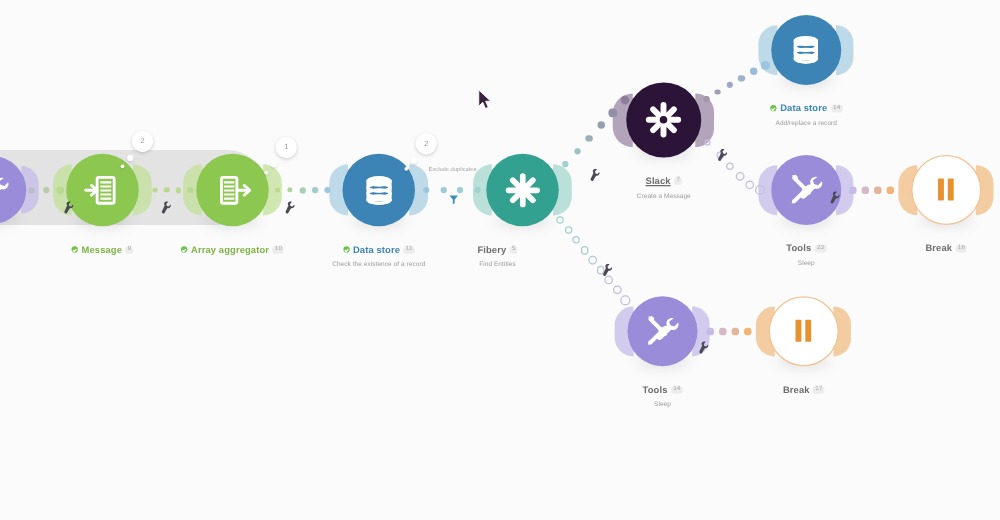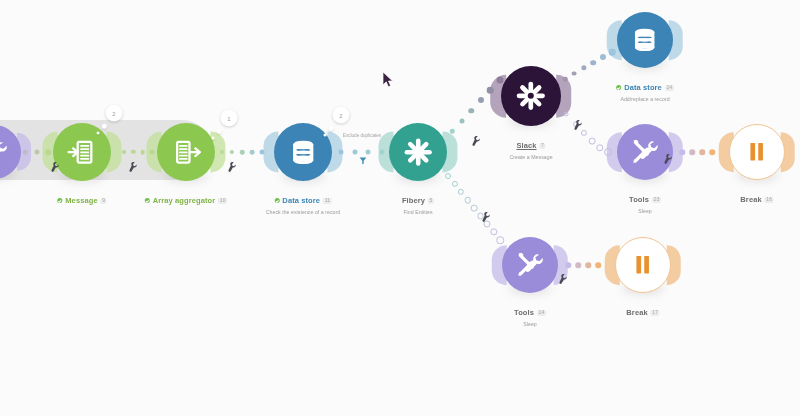--- a/index.html
+++ b/index.html
@@ -299,21 +299,21 @@
         <svg width="32.480000000000004" height="32.480000000000004" viewBox="0 0 100 100">
           <g fill="#fff">
             <rect x="43" y="8" width="14" height="84" rx="7" fill="#fff" transform="rotate(0 50 50)"></rect>
             <rect x="43" y="8" width="14" height="84" rx="7" fill="#fff" transform="rotate(45 50 50)"></rect>
             <rect x="43" y="8" width="14" height="84" rx="7" fill="#fff" transform="rotate(90 50 50)"></rect>
             <rect x="43" y="8" width="14" height="84" rx="7" fill="#fff" transform="rotate(135 50 50)"></rect>
           </g>
         </svg>
       </span>
     </div>
-    <div class="labelbox" style="left: 418px; top: 189px;"><div class="nlabel">
+    <div class="labelbox" style="left: 398px; top: 189px;"><div class="nlabel">
         <span style="color: rgb(109, 109, 109);">Fibery</span>
         <span class="idchip">5</span>
       </div><div class="nsub">Find Entities</div></div>
     <div class="half" style="left: 498.192px; top: 96px; width: 15.6px; height: 42.6px; background: rgb(155, 135, 166); opacity: 0.75; border-radius: 21.3px 0px 0px 21.3px;"></div>
     <div class="half" style="left: 563.808px; top: 96px; width: 15.6px; height: 42.6px; background: rgb(155, 135, 166); opacity: 0.75; border-radius: 0px 21.3px 21.3px 0px;"></div>
     <div class="node-shadow" style="left: 531px; top: 120.6px; width: 45px; height: 12.6px;"></div>
     <div class="bulb" style="left: 531px; top: 96px; width: 60px; height: 60px; background: rgb(44, 19, 56);">
       <span>
         <svg width="33.6" height="33.6" viewBox="0 0 100 100">
           <g fill="#fff">

